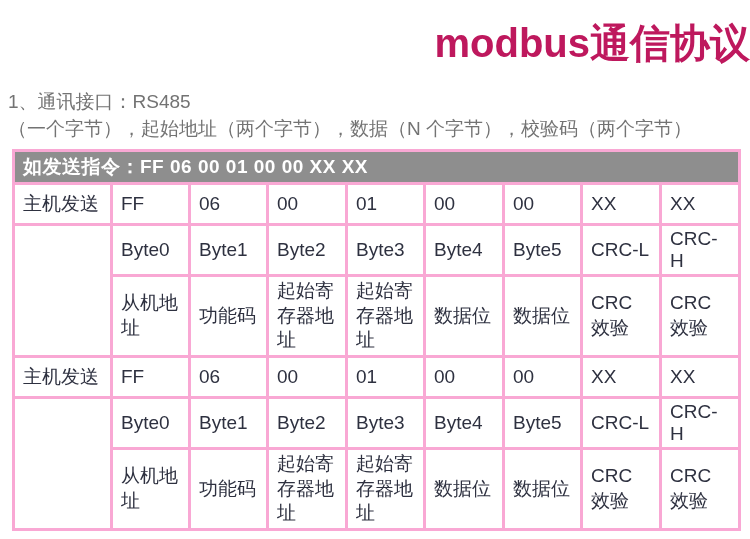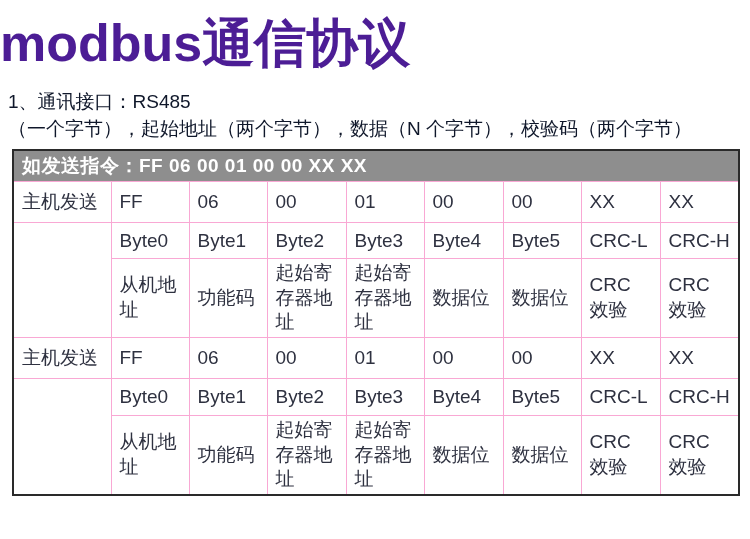--- a/index.html
+++ b/index.html
@@ -7,49 +7,49 @@
   body {
     width: 750px;
     height: 539px;
     overflow: hidden;
     font-family: "Liberation Sans", "DejaVu Sans", sans-serif;
     color: #2e3140;
   }
   .page { width: 750px; height: 539px; position: relative; }
 
   .page-title {
-    text-align: left;
-    font-size: 52px;
+    text-align: right;
+    font-size: 40px;
     font-weight: 700;
-    color: #4c1d95;
+    color: #be185d;
     line-height: 74px;
     margin-top: 6px;
     letter-spacing: 0px;
     white-space: nowrap;
   }
 
   .intro {
     margin: 8px 0 0 8px;
   }
   .intro-line {
     font-size: 19px;
     line-height: 27px;
-    color: #0f172a;
+    color: #737373;
     white-space: nowrap;
   }
 
   table.modbus-table {
     border-collapse: collapse;
     table-layout: fixed;
     width: 726px;
     margin: 7px 0 0 12px;
     border: 2px solid #2a2a2a;
   }
   table.modbus-table td {
-    border: 1px solid #f9a8d4;
+    border: 3px solid #f9a8d4;
     padding: 2px 8px 2px 8px;
     font-size: 19px;
     color: #2e3140;
     vertical-align: middle;
     overflow: hidden;
   }
   tr.tr-band { height: 30px; }
   tr.tr-band td {
     background: #8e8e8e;
     color: #ffffff;

